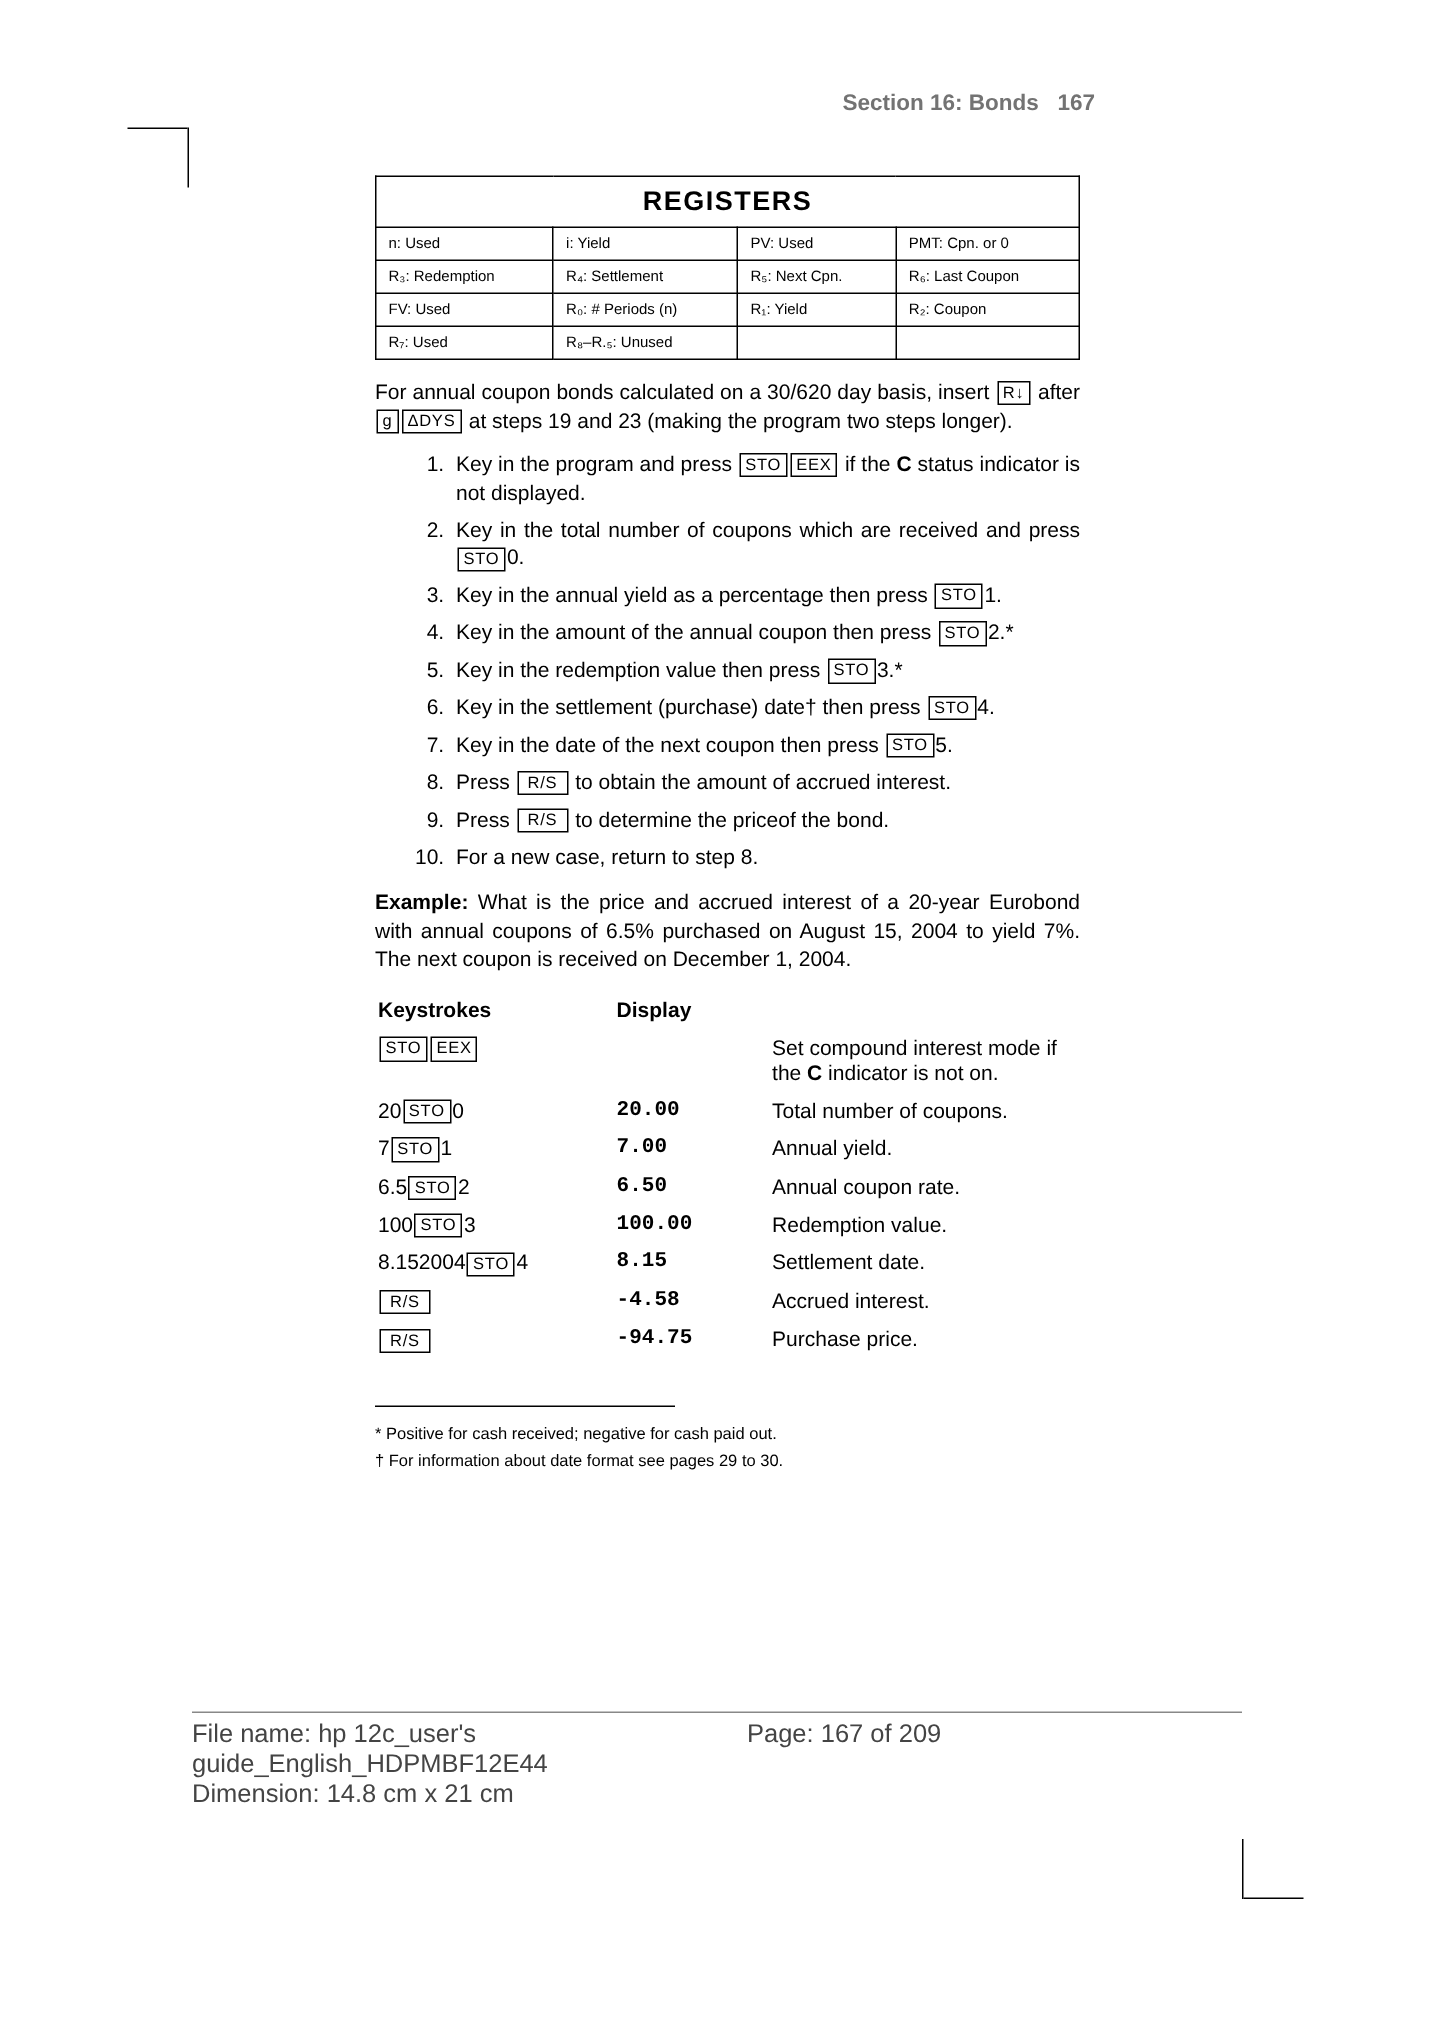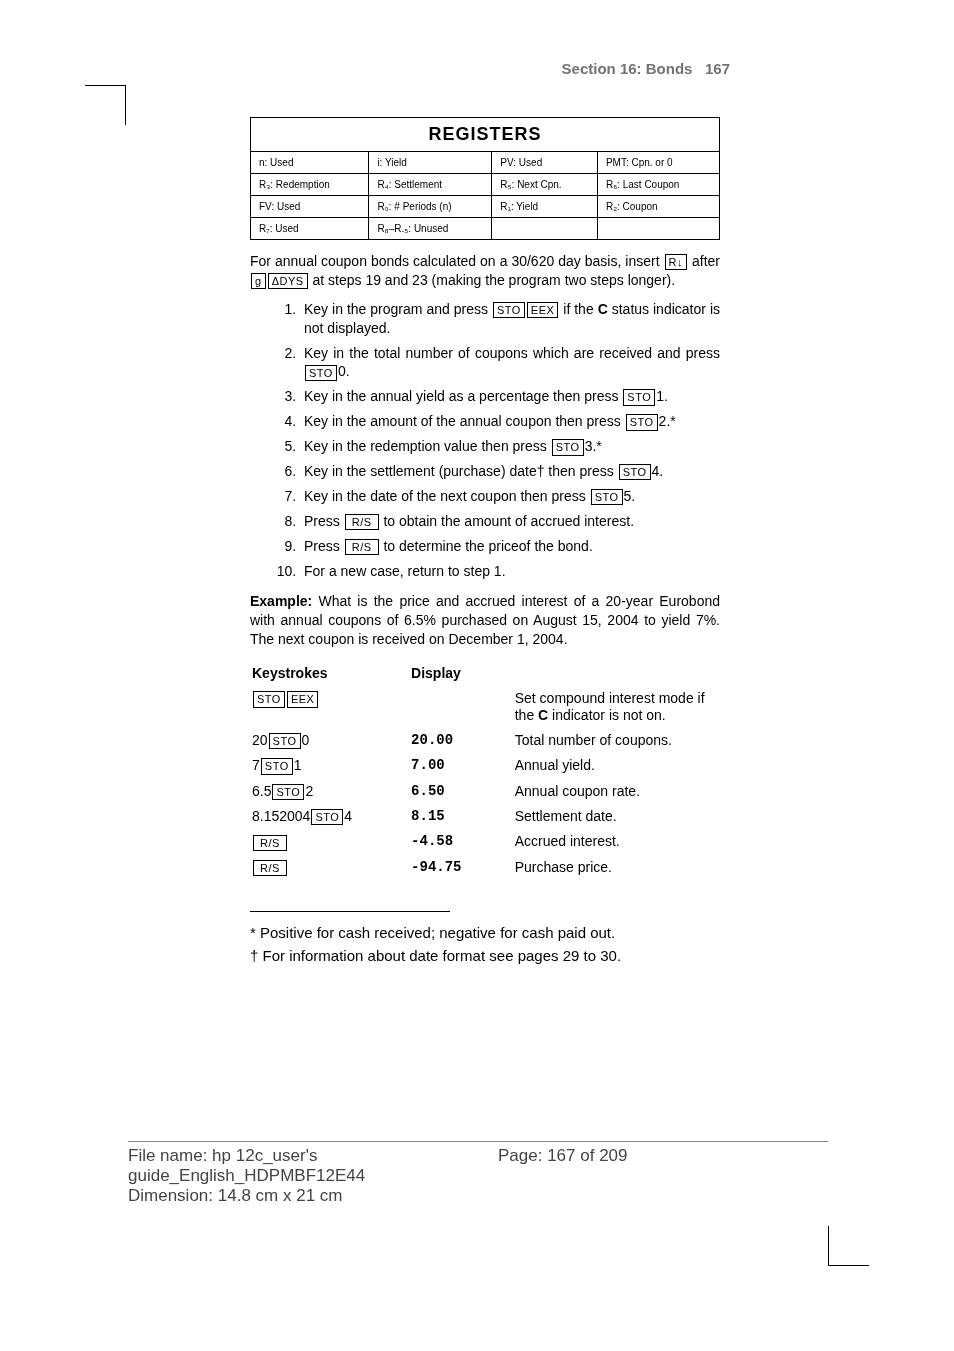--- a/index.html
+++ b/index.html
@@ -153,21 +153,21 @@
     .ex-table td:nth-child(2) { width: 22%; font-family: "Courier New", monospace; font-weight: bold; }
     .ex-table td:nth-child(3) { width: 44%; line-height: 1.2; }
     .footnote-sep {
       margin-top: 30px;
       width: 200px;
       border: none;
       border-top: 1px solid #000;
       margin-bottom: 12px;
     }
     .footnote {
-      font-size: 15px;
+      font-size: 11px;
       margin-bottom: 6px;
     }
     .footer {
       position: absolute;
       left: 128px;
       bottom: 145px;
       font-size: 17px;
       color: #444;
       width: 700px;
       border-top: 1px solid #888;
@@ -235,21 +235,21 @@
     <ol class="steps">
       <li><span>Key in the program and press </span><span class="keycap">STO</span><span class="keycap">EEX</span><span> if the </span><span class="bold">C</span><span> status indicator is not displayed.</span></li>
       <li><span>Key in the total number of coupons which are received and press </span><span class="keycap">STO</span><span>0.</span></li>
       <li><span>Key in the annual yield as a percentage then press </span><span class="keycap">STO</span><span>1.</span></li>
       <li><span>Key in the amount of the annual coupon then press </span><span class="keycap">STO</span><span>2.*</span></li>
       <li><span>Key in the redemption value then press </span><span class="keycap">STO</span><span>3.*</span></li>
       <li><span>Key in the settlement (purchase) date† then press </span><span class="keycap">STO</span><span>4.</span></li>
       <li><span>Key in the date of the next coupon then press </span><span class="keycap">STO</span><span>5.</span></li>
       <li><span>Press </span><span class="keycap keycap-wide">R/S</span><span> to obtain the amount of accrued interest.</span></li>
       <li><span>Press </span><span class="keycap keycap-wide">R/S</span><span> to determine the priceof the bond.</span></li>
-      <li><span>For a new case, return to step 1.</span></li>
+      <li><span>For a new case, return to step 8.</span></li>
     </ol>
 
     <p class="body-text">
       <span class="example-label">Example:</span><span> What is the price and accrued interest of a 20-year Eurobond with annual coupons of 6.5% purchased on August 15, 2004 to yield 7%. The next coupon is received on December 1, 2004.</span>
     </p>
 
     <table class="ex-table">
       <tbody>
           <tr>
         <th>Keystrokes</th>
@@ -270,20 +270,25 @@
           </tr>
           <tr>
             <td>7<span class="keycap">STO</span>1</td>
             <td>7.00</td>
             <td>Annual yield.</td>
           </tr>
           <tr>
             <td>6.5<span class="keycap">STO</span>2</td>
             <td>6.50</td>
             <td>Annual coupon rate.</td>
+          </tr>
+          <tr>
+            <td>100<span class="keycap">STO</span>3</td>
+            <td>100.00</td>
+            <td>Redemption value.</td>
           </tr>
           <tr>
             <td>8.152004<span class="keycap">STO</span>4</td>
             <td>8.15</td>
             <td>Settlement date.</td>
           </tr>
           <tr>
             <td><span class="keycap keycap-wide">R/S</span></td>
             <td>-4.58</td>
             <td>Accrued interest.</td>

